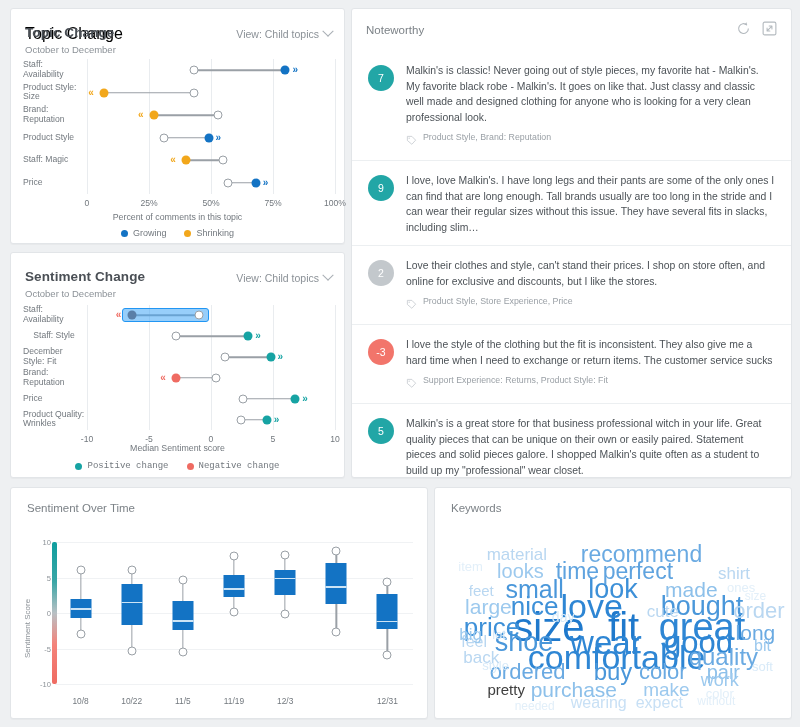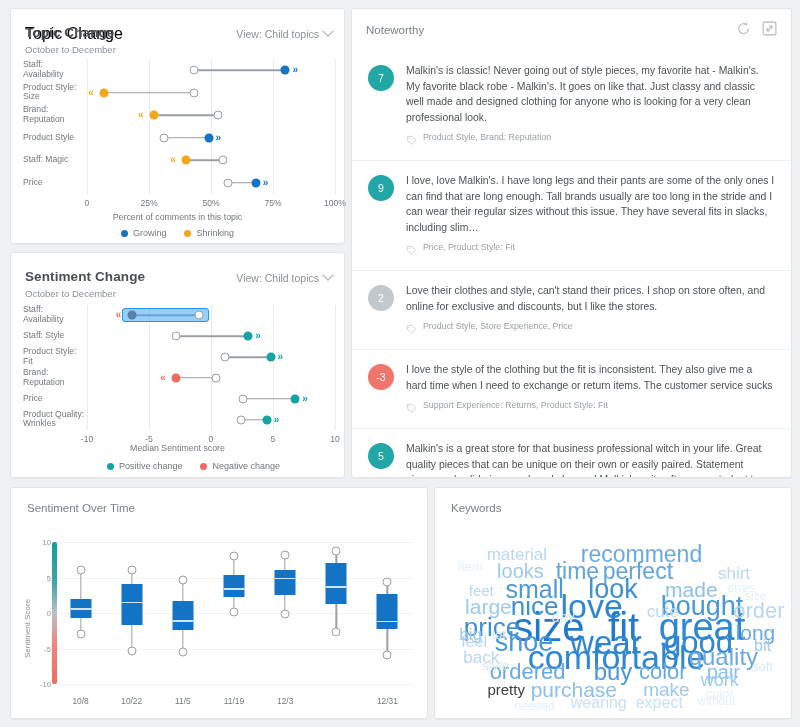--- a/index.html
+++ b/index.html
@@ -216,35 +216,35 @@
         <div class="dot-hollow" style="left: 156.24px; top: 93.75px;"></div>
         <div class="dot-solid" style="left: 208.32px; top: 93.75px; background: rgb(22, 163, 163);"></div>
         <div class="arrows" style="color: rgb(22, 163, 163); top: 93.75px; left: 215.32px;">»</div>
         <div class="conn" style="left: 153.76px; width: 26.04px; top: 114.583px;"></div>
         <div class="dot-hollow" style="left: 153.76px; top: 114.583px;"></div>
         <div class="dot-solid" style="left: 179.8px; top: 114.583px; background: rgb(22, 163, 163);"></div>
         <div class="arrows" style="color: rgb(22, 163, 163); top: 114.583px; left: 186.8px;">»</div>
       </div>
     <div id="sc-labels">
         <div class="dumb-label" style="top: 62.4167px;">Staff: Availability</div>
-        <div class="dumb-label" style="top: 83.25px;">Staff: Style</div>
-        <div class="dumb-label" style="top: 104.083px;">Product Style: Fit</div>
+        <div class="dumb-label" style="top: 83.25px; text-align: center;">Staff: Style</div>
+        <div class="dumb-label" style="top: 104.083px;">December Style: Fit</div>
         <div class="dumb-label" style="top: 124.917px;">Brand: Reputation</div>
         <div class="dumb-label" style="top: 145.75px;">Price</div>
         <div class="dumb-label" style="top: 166.583px;">Product Quality: Wrinkles</div>
       </div>
     <div id="sc-axis">
         <div class="axis-tick" style="left: 76px; top: 181px;">-10</div>
         <div class="axis-tick" style="left: 138px; top: 181px;">-5</div>
         <div class="axis-tick" style="left: 200px; top: 181px;">0</div>
         <div class="axis-tick" style="left: 262px; top: 181px;">5</div>
         <div class="axis-tick" style="left: 324px; top: 181px;">10</div>
       </div>
     <div class="axis-title" style="left:0;top:190px;">Median Sentiment score</div>
-    <div class="legend" id="sc-legend" style="left:16px;top:208px;">
+    <div class="legend" id="sc-legend" style="left:0;top:208px;font-family:Liberation Mono, monospace;">
         <div class="legend-it">
           <span class="legend-dot" style="background: rgb(22, 163, 163);"></span>
           <span>Positive change</span>
         </div>
         <div class="legend-it">
           <span class="legend-dot" style="background: rgb(239, 107, 98);"></span>
           <span>Negative change</span>
         </div>
       </div>
   </div>
@@ -278,27 +278,20 @@
                   <circle cx="4.6" cy="4.6" r="0.9" fill="#c0c6cb"></circle>
                 </svg></span>
               <span class="nw-tagtext">Product Style, Brand: Reputation</span>
             </div>
           </div>
         </div>
         <div class="nw-item">
           <div class="score" style="background: rgb(34, 166, 166);">9</div>
           <div class="nw-body">
             <div class="nw-text">I love, love Malkin's. I have long legs and their pants are some of the only ones I can find that are long enough. Tall brands usually are too long in the stride and I can wear their regular sizes without this issue. They have several fits in slacks, including slim…</div>
-            <div class="nw-tags">
-              <span><svg width="11" height="11" viewBox="0 0 16 16">
-                  <path d="M2 2 H8.5 L14 7.5 L8.5 13.5 L2 8 Z" fill="none" stroke="#c0c6cb" stroke-width="1.1" stroke-linejoin="round"></path>
-                  <circle cx="4.6" cy="4.6" r="0.9" fill="#c0c6cb"></circle>
-                </svg></span>
-              <span class="nw-tagtext">Price, Product Style: Fit</span>
-            </div>
           </div>
         </div>
         <div class="nw-item">
           <div class="score" style="background: rgb(195, 200, 204);">2</div>
           <div class="nw-body">
             <div class="nw-text">Love their clothes and style, can't stand their prices. I shop on store often, and online for exclusive and discounts, but I like the stores.</div>
             <div class="nw-tags">
               <span><svg width="11" height="11" viewBox="0 0 16 16">
                   <path d="M2 2 H8.5 L14 7.5 L8.5 13.5 L2 8 Z" fill="none" stroke="#c0c6cb" stroke-width="1.1" stroke-linejoin="round"></path>
                   <circle cx="4.6" cy="4.6" r="0.9" fill="#c0c6cb"></circle>

